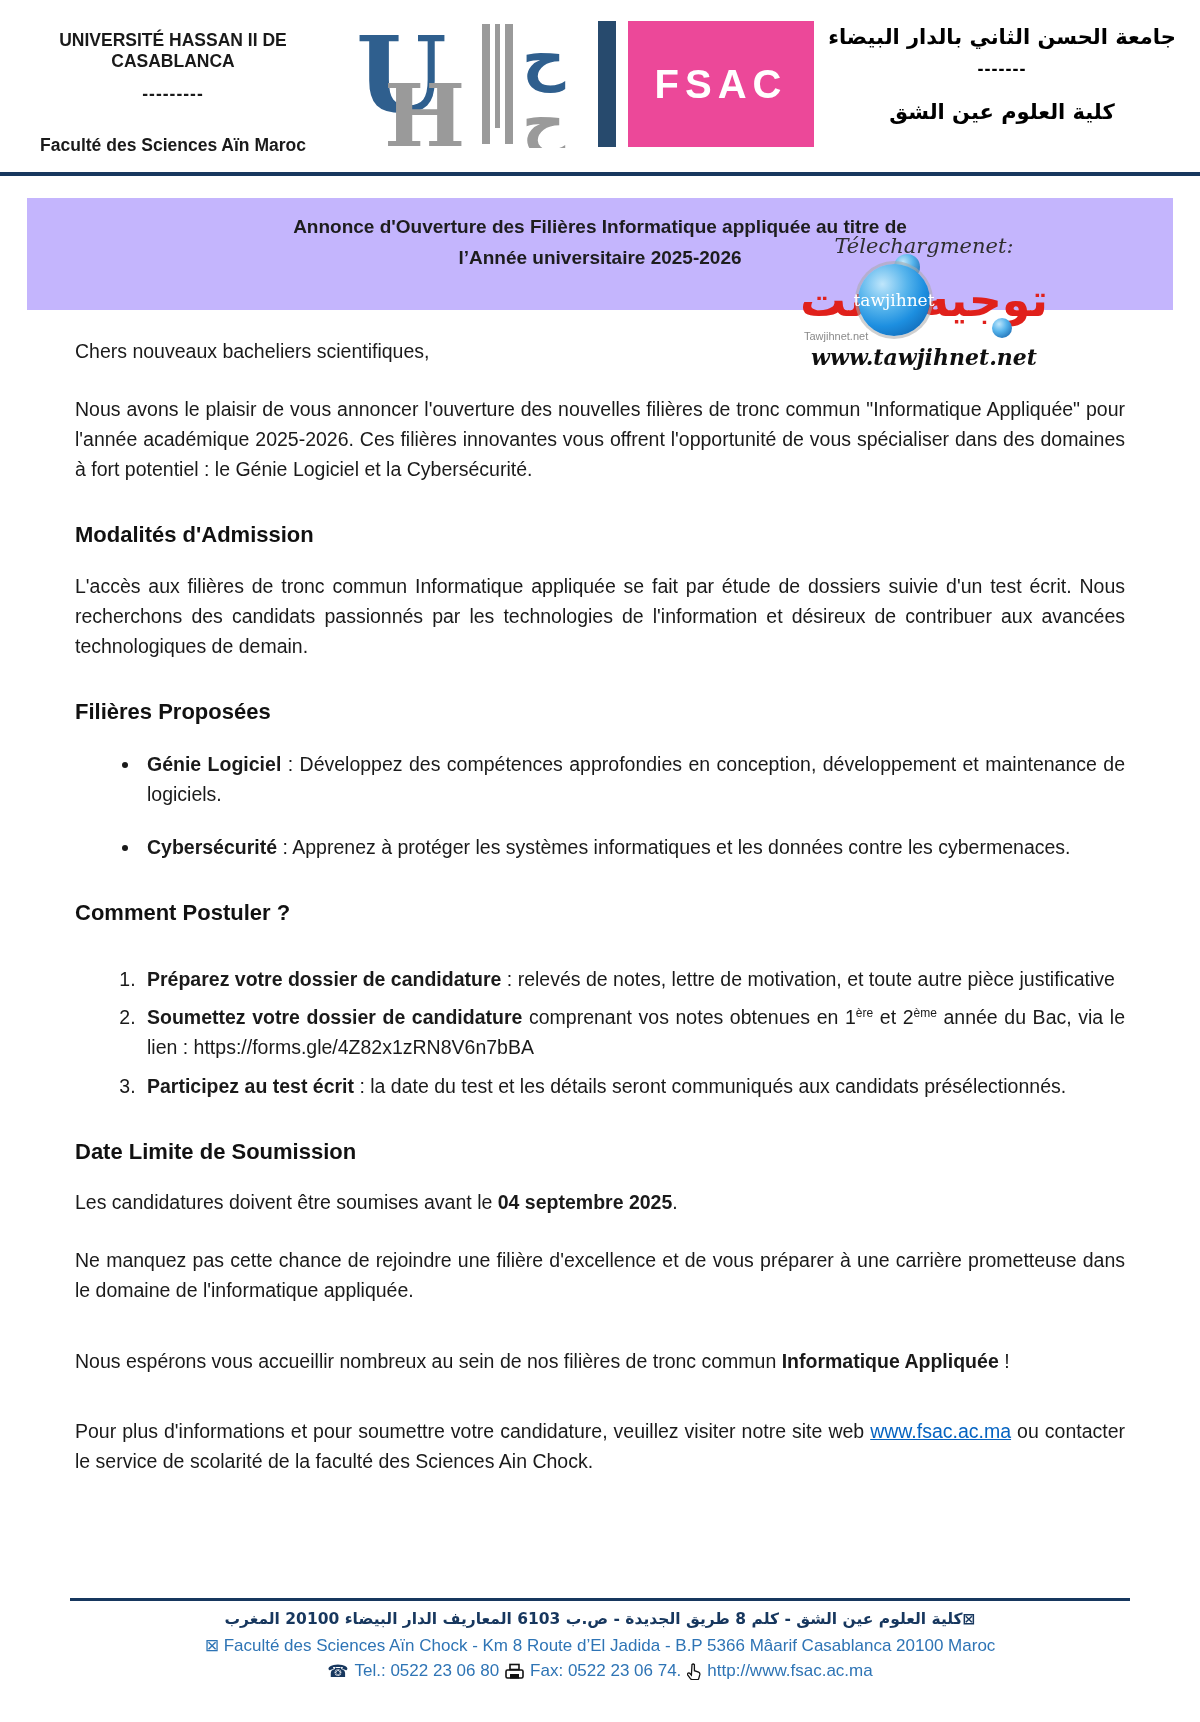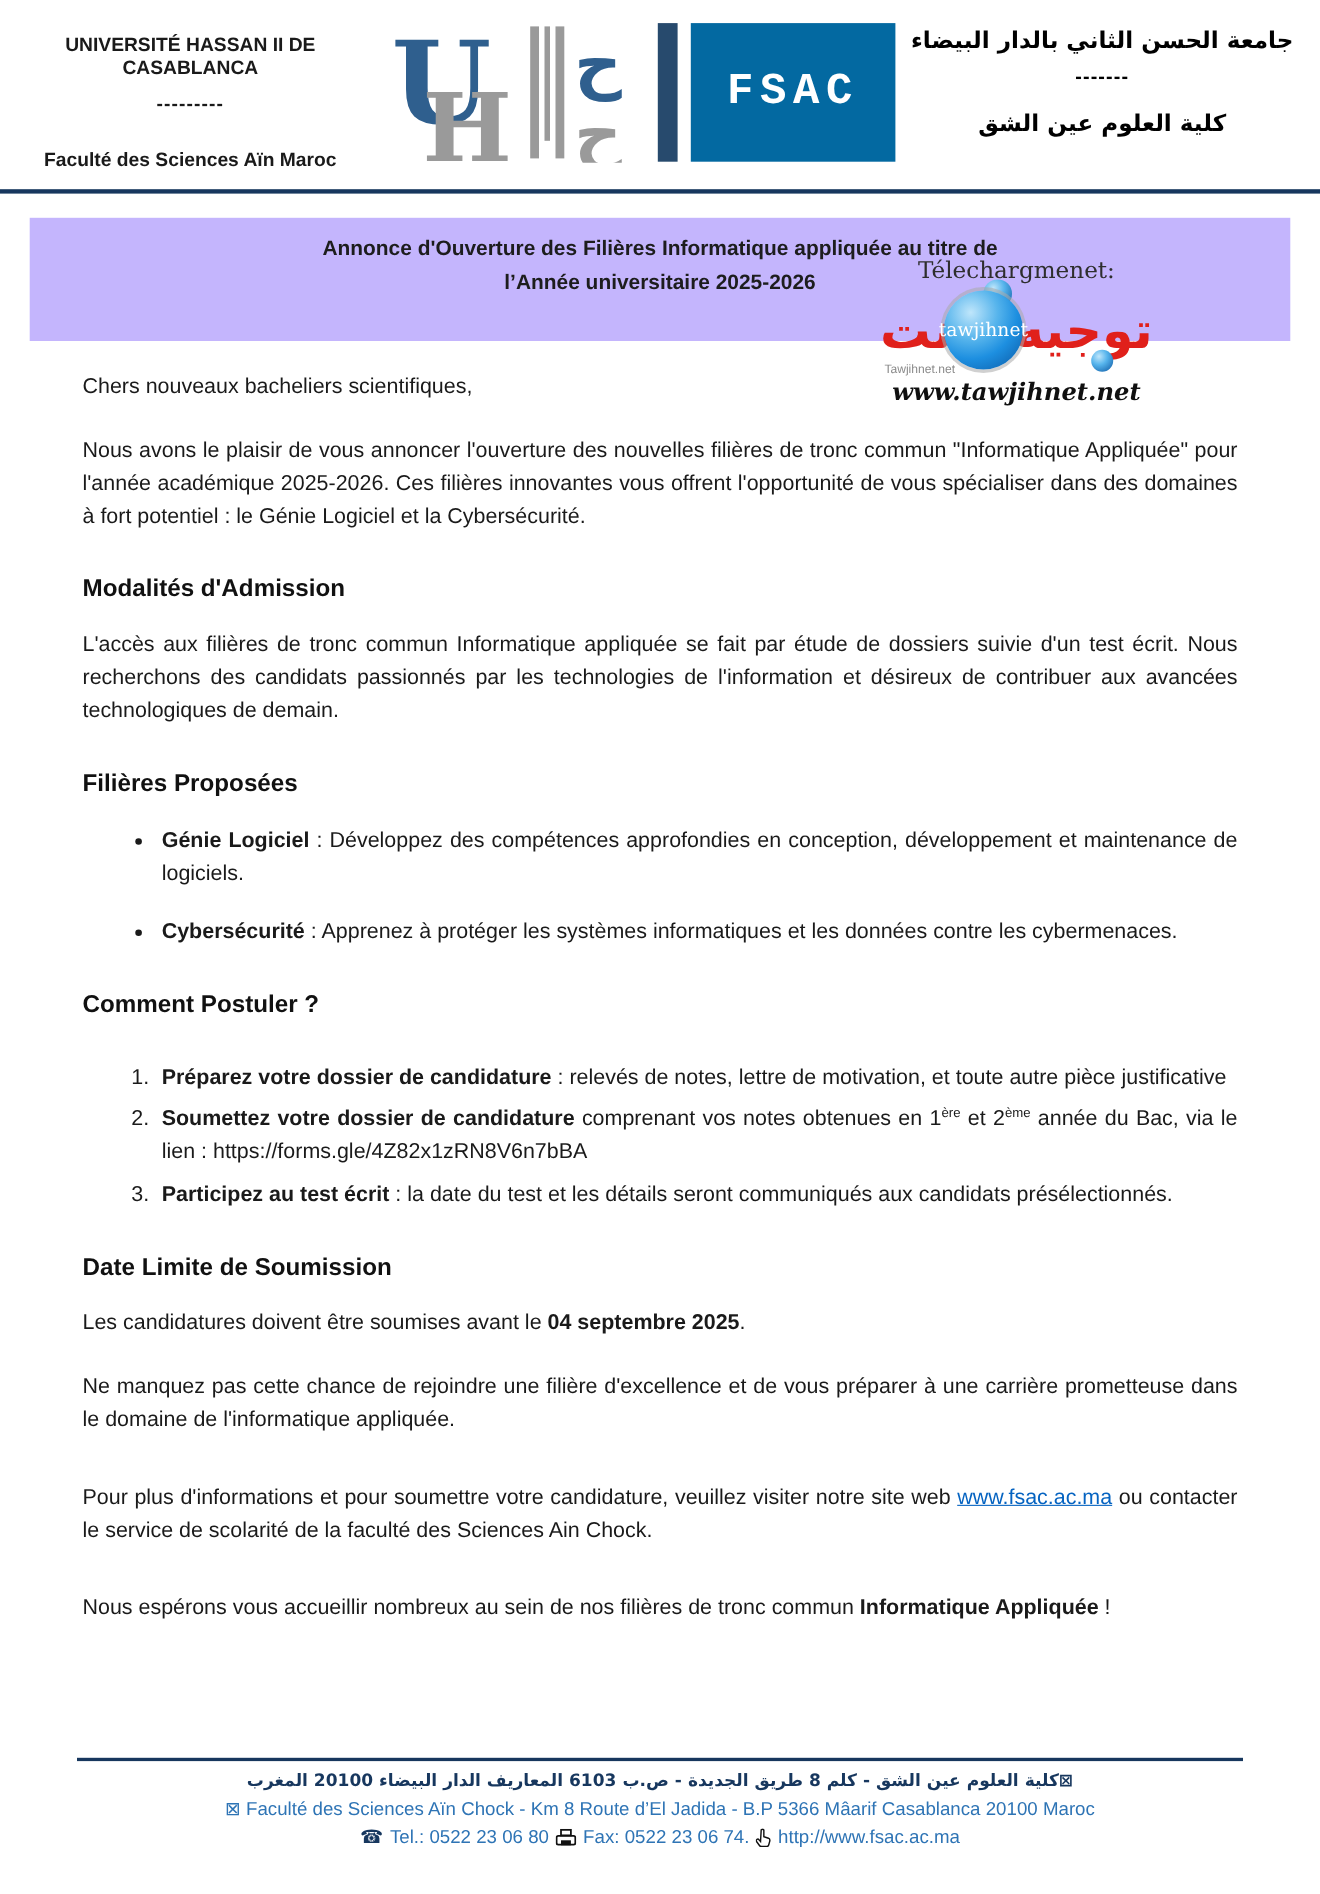--- a/index.html
+++ b/index.html
@@ -6,35 +6,35 @@
   .page{position:relative;width:1200px;height:1690px;background:#fff;overflow:hidden;
         font-family:"Liberation Sans",sans-serif;color:#1a1a1a;}
 
   
   .hdr{display:flex;align-items:flex-start;height:172px;box-sizing:border-box;padding:20px 10px 0 8px;}
   .hdr-left{width:330px;text-align:center;font-weight:700;font-size:17.5px;padding-top:10px;line-height:1.2;}
   .hdr-left .dash{margin:12px 0 30px;font-weight:700;letter-spacing:1px;}
   .hdr-logo{display:flex;align-items:center;margin-left:16px;}
   .logo-mark{width:240px;height:128px;}
   .sep-bar{width:18px;height:126px;background:#274a6d;margin:0 12px 0 4px;}
-  .fsac-box{width:186px;height:126px;background:#0369a1;color:#fff;display:flex;align-items:center;
+  .fsac-box{width:186px;height:126px;background:#ec4899;color:#fff;display:flex;align-items:center;
             justify-content:center;font-size:40px;font-weight:700;letter-spacing:6px;
-            font-family:Liberation Mono, monospace;}
+            font-family:Liberation Sans, sans-serif;}
   .hdr-right{flex:1;text-align:center;font-weight:700;font-size:21px;padding-top:4px;
              font-family:"DejaVu Sans",sans-serif;color:#000;line-height:1.25;}
   .hdr-right .dash{font-size:18px;margin:8px 0 18px;letter-spacing:1px;font-family:"Liberation Sans",sans-serif;}
   .top-rule{height:4px;background:#17375e;}
 
   
   .banner{margin:22px 27px 0;background:#c4b5fd;padding:14px 30px 36px;text-align:center;
           font-weight:700;font-size:19px;line-height:1.62;color:#1d1d1d;}
 
   
   .watermark{position:absolute;top:234px;left:798px;width:252px;text-align:center;z-index:5;}
-  .wm-label{font-family:"DejaVu Serif",serif;font-size:21px;color:#2e2e2e;}
+  .wm-label{font-family:"DejaVu Serif",serif;font-style:italic;font-size:21px;color:#2e2e2e;}
   .wm-row{position:relative;display:flex;align-items:center;justify-content:center;margin-top:2px;height:80px;}
   .wm-ar{color:#e0201b;font-weight:700;font-size:46px;font-family:"DejaVu Sans",sans-serif;line-height:1;}
   .sphere{position:relative;width:72px;height:72px;border-radius:50%;margin:0 -8px;z-index:2;
           background:radial-gradient(circle at 34% 28%, #bfe6fb 0%, #56b4ec 35%, #1d8fe0 60%, #0a55a0 100%);
           box-shadow:0 0 0 3px rgba(170,170,170,.55);display:flex;align-items:center;justify-content:center;}
   .sphere span{color:#fff;font-size:17px;font-family:"DejaVu Serif",serif;}
   .dot{position:absolute;border-radius:50%;
        background:radial-gradient(circle at 35% 30%, #bfe6fb 0%, #56b4ec 40%, #0a55a0 100%);}
   .dot-top{width:26px;height:26px;top:-6px;left:96px;}
   .dot-bot{width:20px;height:20px;bottom:2px;right:38px;}
@@ -138,23 +138,23 @@
     <ol class="steps">
       <li><span style="font-weight: 700;">Préparez votre dossier de candidature</span><span> : relevés de notes, lettre de motivation, et toute autre pièce justificative</span></li>
       <li><span style="font-weight: 700;">Soumettez votre dossier de candidature</span><span> comprenant vos notes obtenues en 1</span><sup>ère</sup><span> et 2</span><sup>ème</sup><span> année du Bac, via le lien : https://forms.gle/4Z82x1zRN8V6n7bBA</span></li>
       <li><span style="font-weight: 700;">Participez au test écrit</span><span> : la date du test et les détails seront communiqués aux candidats présélectionnés.</span></li>
     </ol>
 
     <h2>Date Limite de Soumission</h2>
     <p class="para after-h"><span>Les candidatures doivent être soumises avant le </span><span style="font-weight: 700;">04 septembre 2025</span><span>.</span></p>
     <p class="para"><span>Ne manquez pas cette chance de rejoindre une filière d'excellence et de vous préparer à une carrière prometteuse dans le domaine de l'informatique appliquée.</span></p>
 
+    <p class="para" style="margin-top:40px;"><span>Nous espérons vous accueillir nombreux au sein de nos filières de tronc commun </span><span style="font-weight: 700;">Informatique Appliquée</span><span> !</span></p>
+
     <p class="para" style="margin-top:40px;"><span>Pour plus d'informations et pour soumettre votre candidature, veuillez visiter notre site web </span><a href="#" class="link">www.fsac.ac.ma</a><span> ou contacter le service de scolarité de la faculté des Sciences Ain Chock.</span></p>
-
-    <p class="para" style="margin-top:40px;"><span>Nous espérons vous accueillir nombreux au sein de nos filières de tronc commun </span><span style="font-weight: 700;">Informatique Appliquée</span><span> !</span></p>
   </main>
 
   <footer>
     <div class="foot-rule"></div>
     <div class="foot-ar">
       <span class="glyph">⊠</span><span>كلية العلوم  عين الشق - كلم 8 طريق الجديدة  - ص.ب 6103 المعاريف الدار البيضاء 20100 المغرب</span>
     </div>
     <div class="foot-fr">
       <span class="glyph">⊠</span>
       <span>Faculté des Sciences Aïn Chock - Km 8 Route d’El Jadida - B.P 5366 Mâarif Casablanca 20100 Maroc</span>

